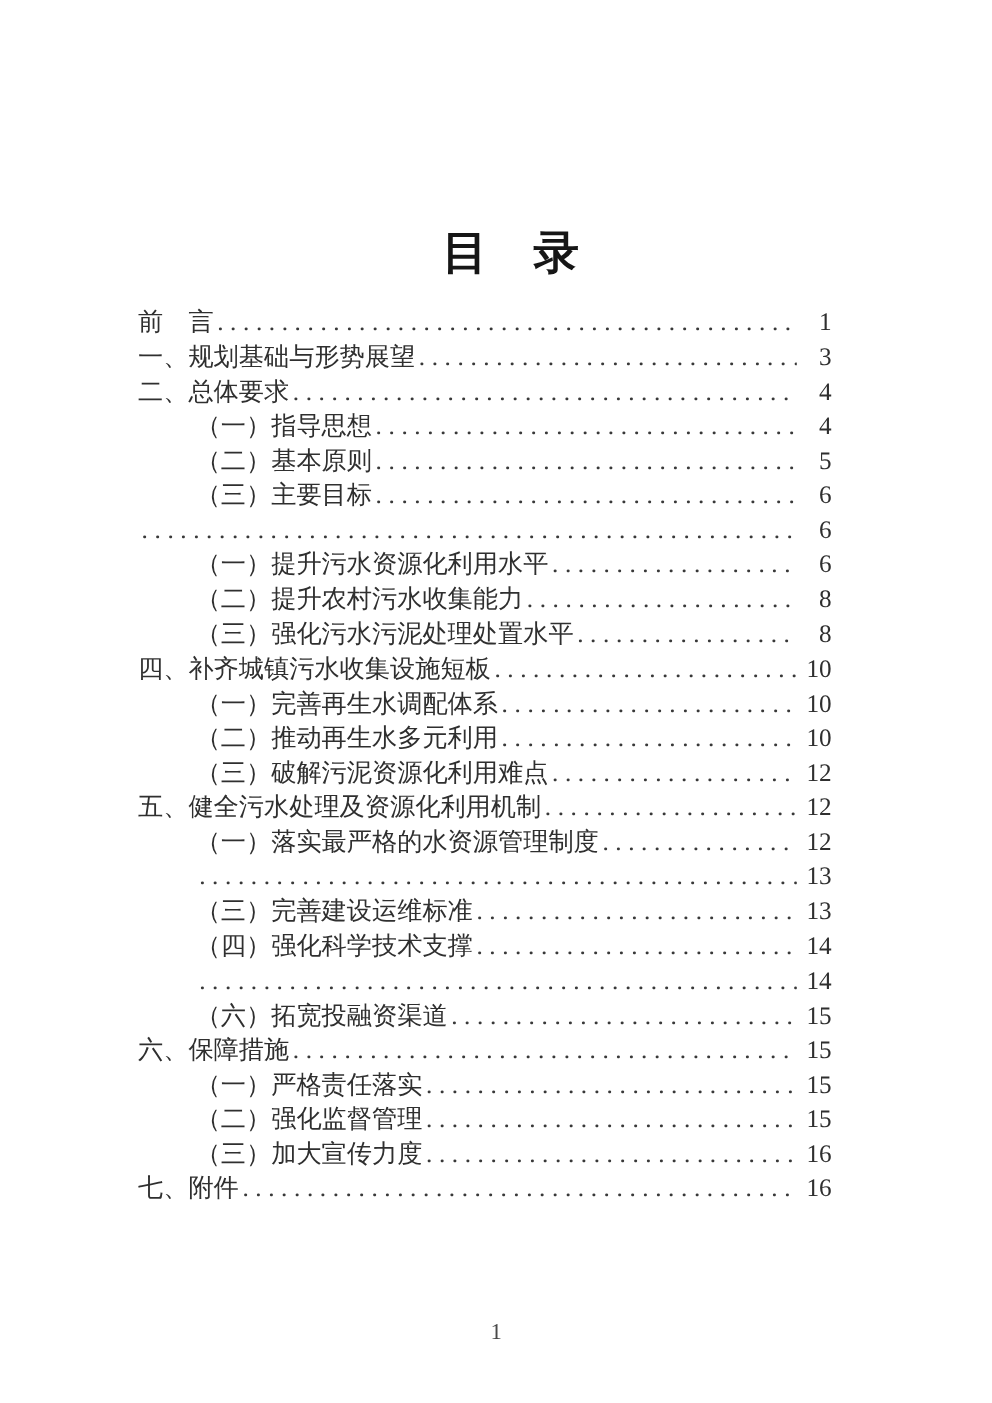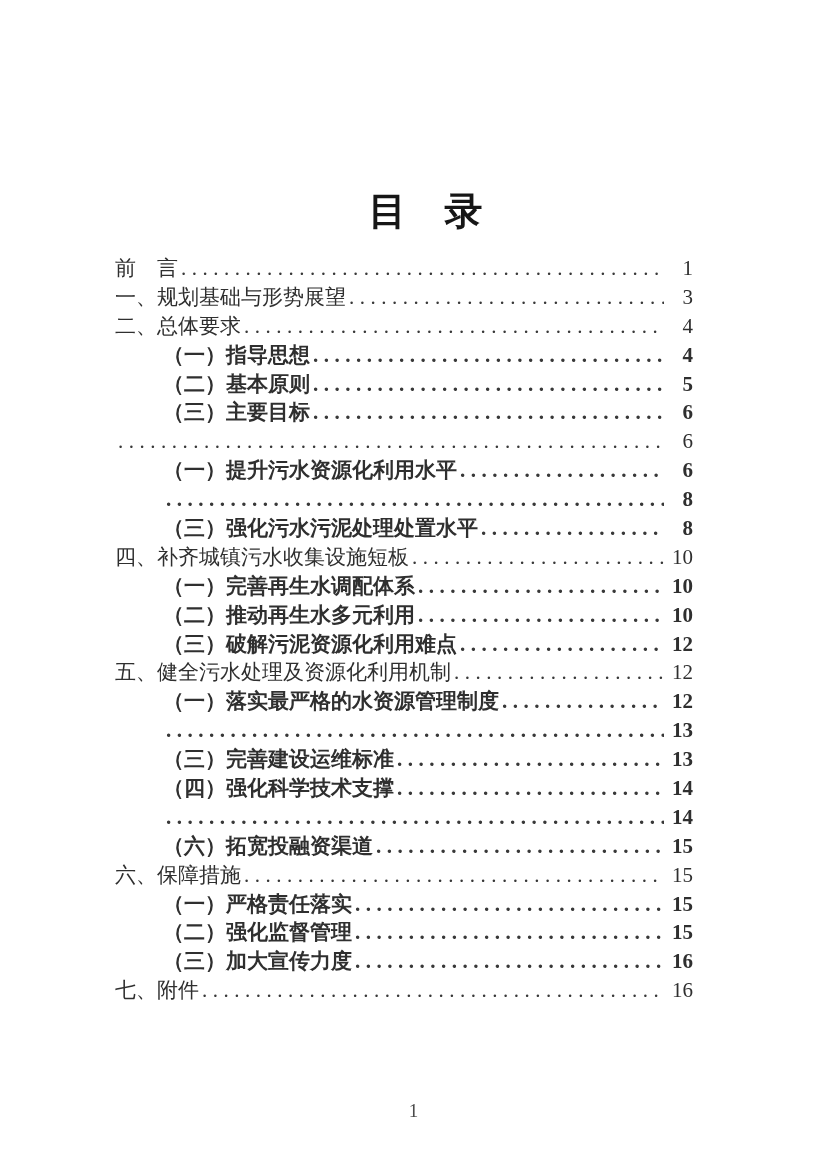--- a/index.html
+++ b/index.html
@@ -38,21 +38,20 @@
   .toc-row {
     display: flex;
     align-items: baseline;
     height: 28.9px;
     line-height: 28.9px;
     font-size: 21px;
     cursor: pointer;
   }
   .toc-row.indent {
     padding-left: 48px;
-    font-weight: bold;
   }
   .toc-label {
     flex-shrink: 0;
     white-space: nowrap;
     color: #2f2f2f;
   }
   .toc-dots {
     flex: 1;
     overflow: hidden;
     white-space: nowrap;
@@ -126,20 +125,21 @@
     <span class="toc-pagenum">6</span>
   </div>
 
   <div class="toc-row indent">
     <span class="toc-label">（一）提升污水资源化利用水平</span>
     <span class="toc-dots">..........................................................................................</span>
     <span class="toc-pagenum">6</span>
   </div>
 
   <div class="toc-row indent">
+    <span class="toc-label">（二）提升农村污水收集能力</span>
     <span class="toc-dots">..........................................................................................</span>
     <span class="toc-pagenum">8</span>
   </div>
 
   <div class="toc-row indent">
     <span class="toc-label">（三）强化污水污泥处理处置水平</span>
     <span class="toc-dots">..........................................................................................</span>
     <span class="toc-pagenum">8</span>
   </div>
 

